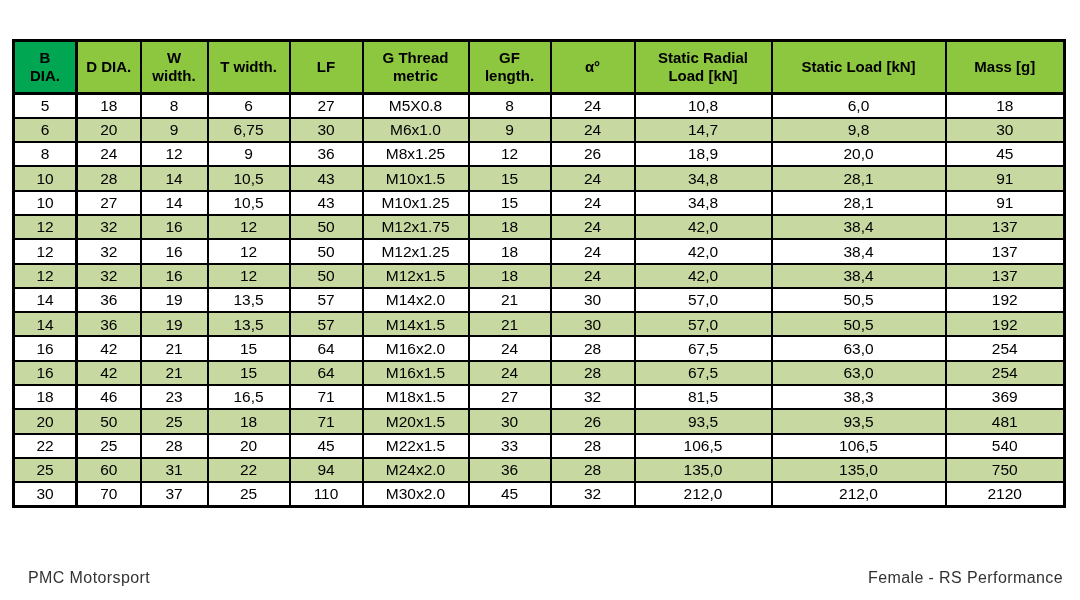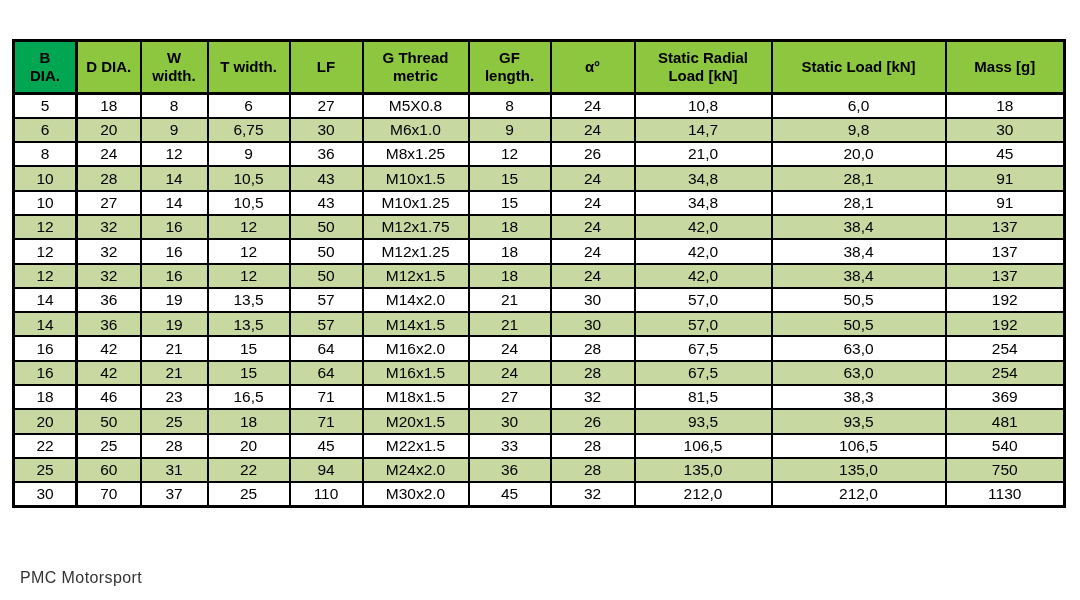--- a/index.html
+++ b/index.html
@@ -51,21 +51,21 @@
     font-size: 15.5px;
     height: 24.3px;
     padding: 0 2px;
     line-height: 1;
   }
   tbody td:first-child { border-right-width: 3px; }
   tbody tr.white td { background: #ffffff; }
   tbody tr.green td { background: var(--row-green); }
   .footer {
     position: absolute;
-    left: 20px; right: 17px;
+    left: 28px; right: 17px;
     top: 569px;
     display: flex;
     justify-content: space-between;
     align-items: center;
     font-size: 16px;
     letter-spacing: 0.4px;
     color: var(--footer-text);
   }
 </style>
 </head>
@@ -134,21 +134,21 @@
       </tr>
       <tr class="white">
         <td>8</td>
         <td>24</td>
         <td>12</td>
         <td>9</td>
         <td>36</td>
         <td>M8x1.25</td>
         <td>12</td>
         <td>26</td>
-        <td>21,0</td>
+        <td>18,9</td>
         <td>20,0</td>
         <td>45</td>
       </tr>
       <tr class="green">
         <td>10</td>
         <td>28</td>
         <td>14</td>
         <td>10,5</td>
         <td>43</td>
         <td>M10x1.5</td>
@@ -318,20 +318,21 @@
         <td>30</td>
         <td>70</td>
         <td>37</td>
         <td>25</td>
         <td>110</td>
         <td>M30x2.0</td>
         <td>45</td>
         <td>32</td>
         <td>212,0</td>
         <td>212,0</td>
-        <td>1130</td>
+        <td>2120</td>
       </tr>
     </tbody>
 </table>
 
 <div class="footer">
   <span>PMC Motorsport</span>
+  <span>Female - RS Performance</span>
 </div>
 
 </body></html>

